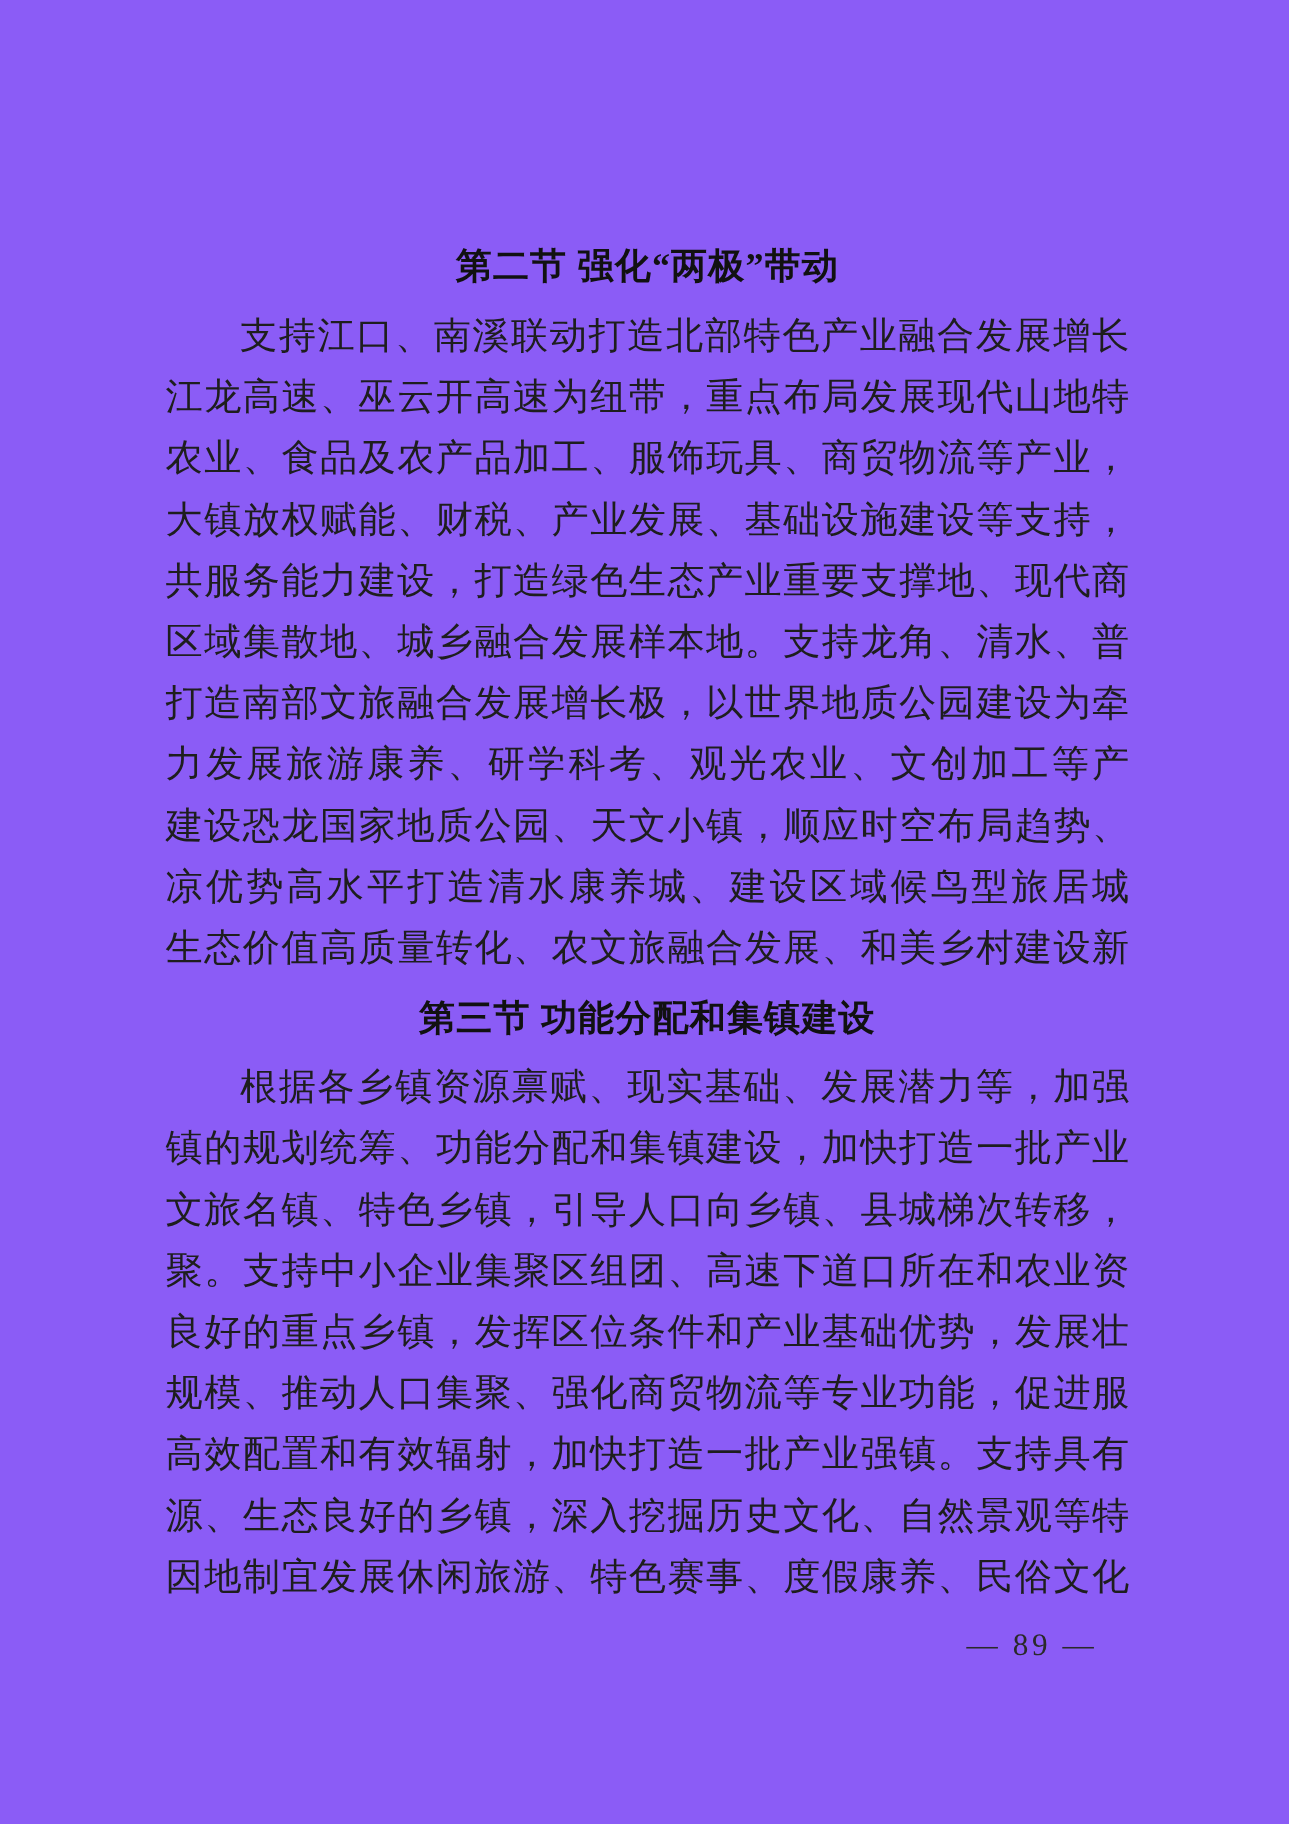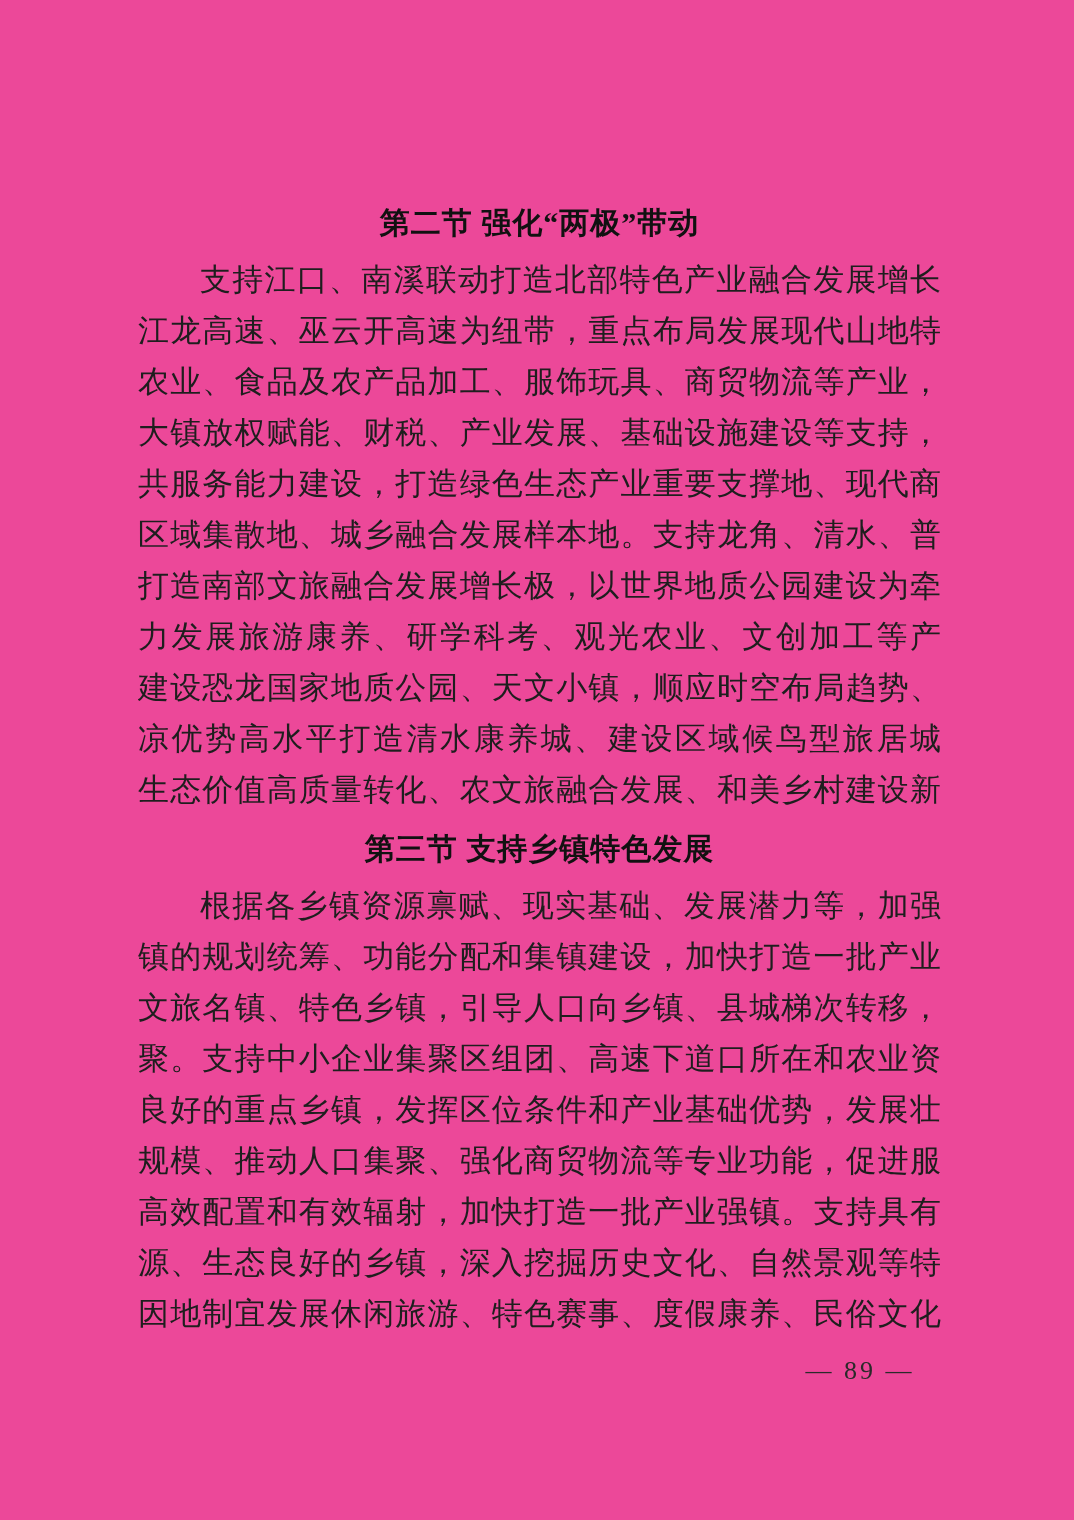--- a/index.html
+++ b/index.html
@@ -5,21 +5,21 @@
   html, body {
     margin: 0;
     padding: 0;
     background: #ffffff;
   }
   .page {
     position: relative;
     width: 1074px;
     height: 1520px;
     margin: 0 auto;
-    background: #ec4899;
+    background: #8b5cf6;
     color: #1b1b1b;
     font-family: "Liberation Serif", "DejaVu Serif", serif;
     overflow: hidden;
   }
   .content {
     position: absolute;
     left: 138px;
     top: 0;
     width: 803px;
   }
@@ -79,21 +79,21 @@
       <div class="line">大镇放权赋能、财税、产业发展、基础设施建设等支持，加强公</div>
       <div class="line">共服务能力建设，打造绿色生态产业重要支撑地、现代商贸物流</div>
       <div class="line">区域集散地、城乡融合发展样本地。支持龙角、清水、普安联动</div>
       <div class="line">打造南部文旅融合发展增长极，以世界地质公园建设为牵引，大</div>
       <div class="line">力发展旅游康养、研学科考、观光农业、文创加工等产业，提质</div>
       <div class="line">建设恐龙国家地质公园、天文小镇，顺应时空布局趋势、高山纳</div>
       <div class="line">凉优势高水平打造清水康养城、建设区域候鸟型旅居城镇，打造</div>
       <div class="line">生态价值高质量转化、农文旅融合发展、和美乡村建设新范例。</div>
     </div>
 
-    <h2 class="section-heading heading-second">第三节 支持乡镇特色发展</h2>
+    <h2 class="section-heading heading-second">第三节 功能分配和集镇建设</h2>
 
     <div class="paragraph">
       <div class="line indent">根据各乡镇资源禀赋、现实基础、发展潜力等，加强对重点</div>
       <div class="line">镇的规划统筹、功能分配和集镇建设，加快打造一批产业强镇、</div>
       <div class="line">文旅名镇、特色乡镇，引导人口向乡镇、县城梯次转移，有序集</div>
       <div class="line">聚。支持中小企业集聚区组团、高速下道口所在和农业资源禀赋</div>
       <div class="line">良好的重点乡镇，发挥区位条件和产业基础优势，发展壮大产业</div>
       <div class="line">规模、推动人口集聚、强化商贸物流等专业功能，促进服务资源</div>
       <div class="line">高效配置和有效辐射，加快打造一批产业强镇。支持具有独特资</div>
       <div class="line">源、生态良好的乡镇，深入挖掘历史文化、自然景观等特色资源，</div>

